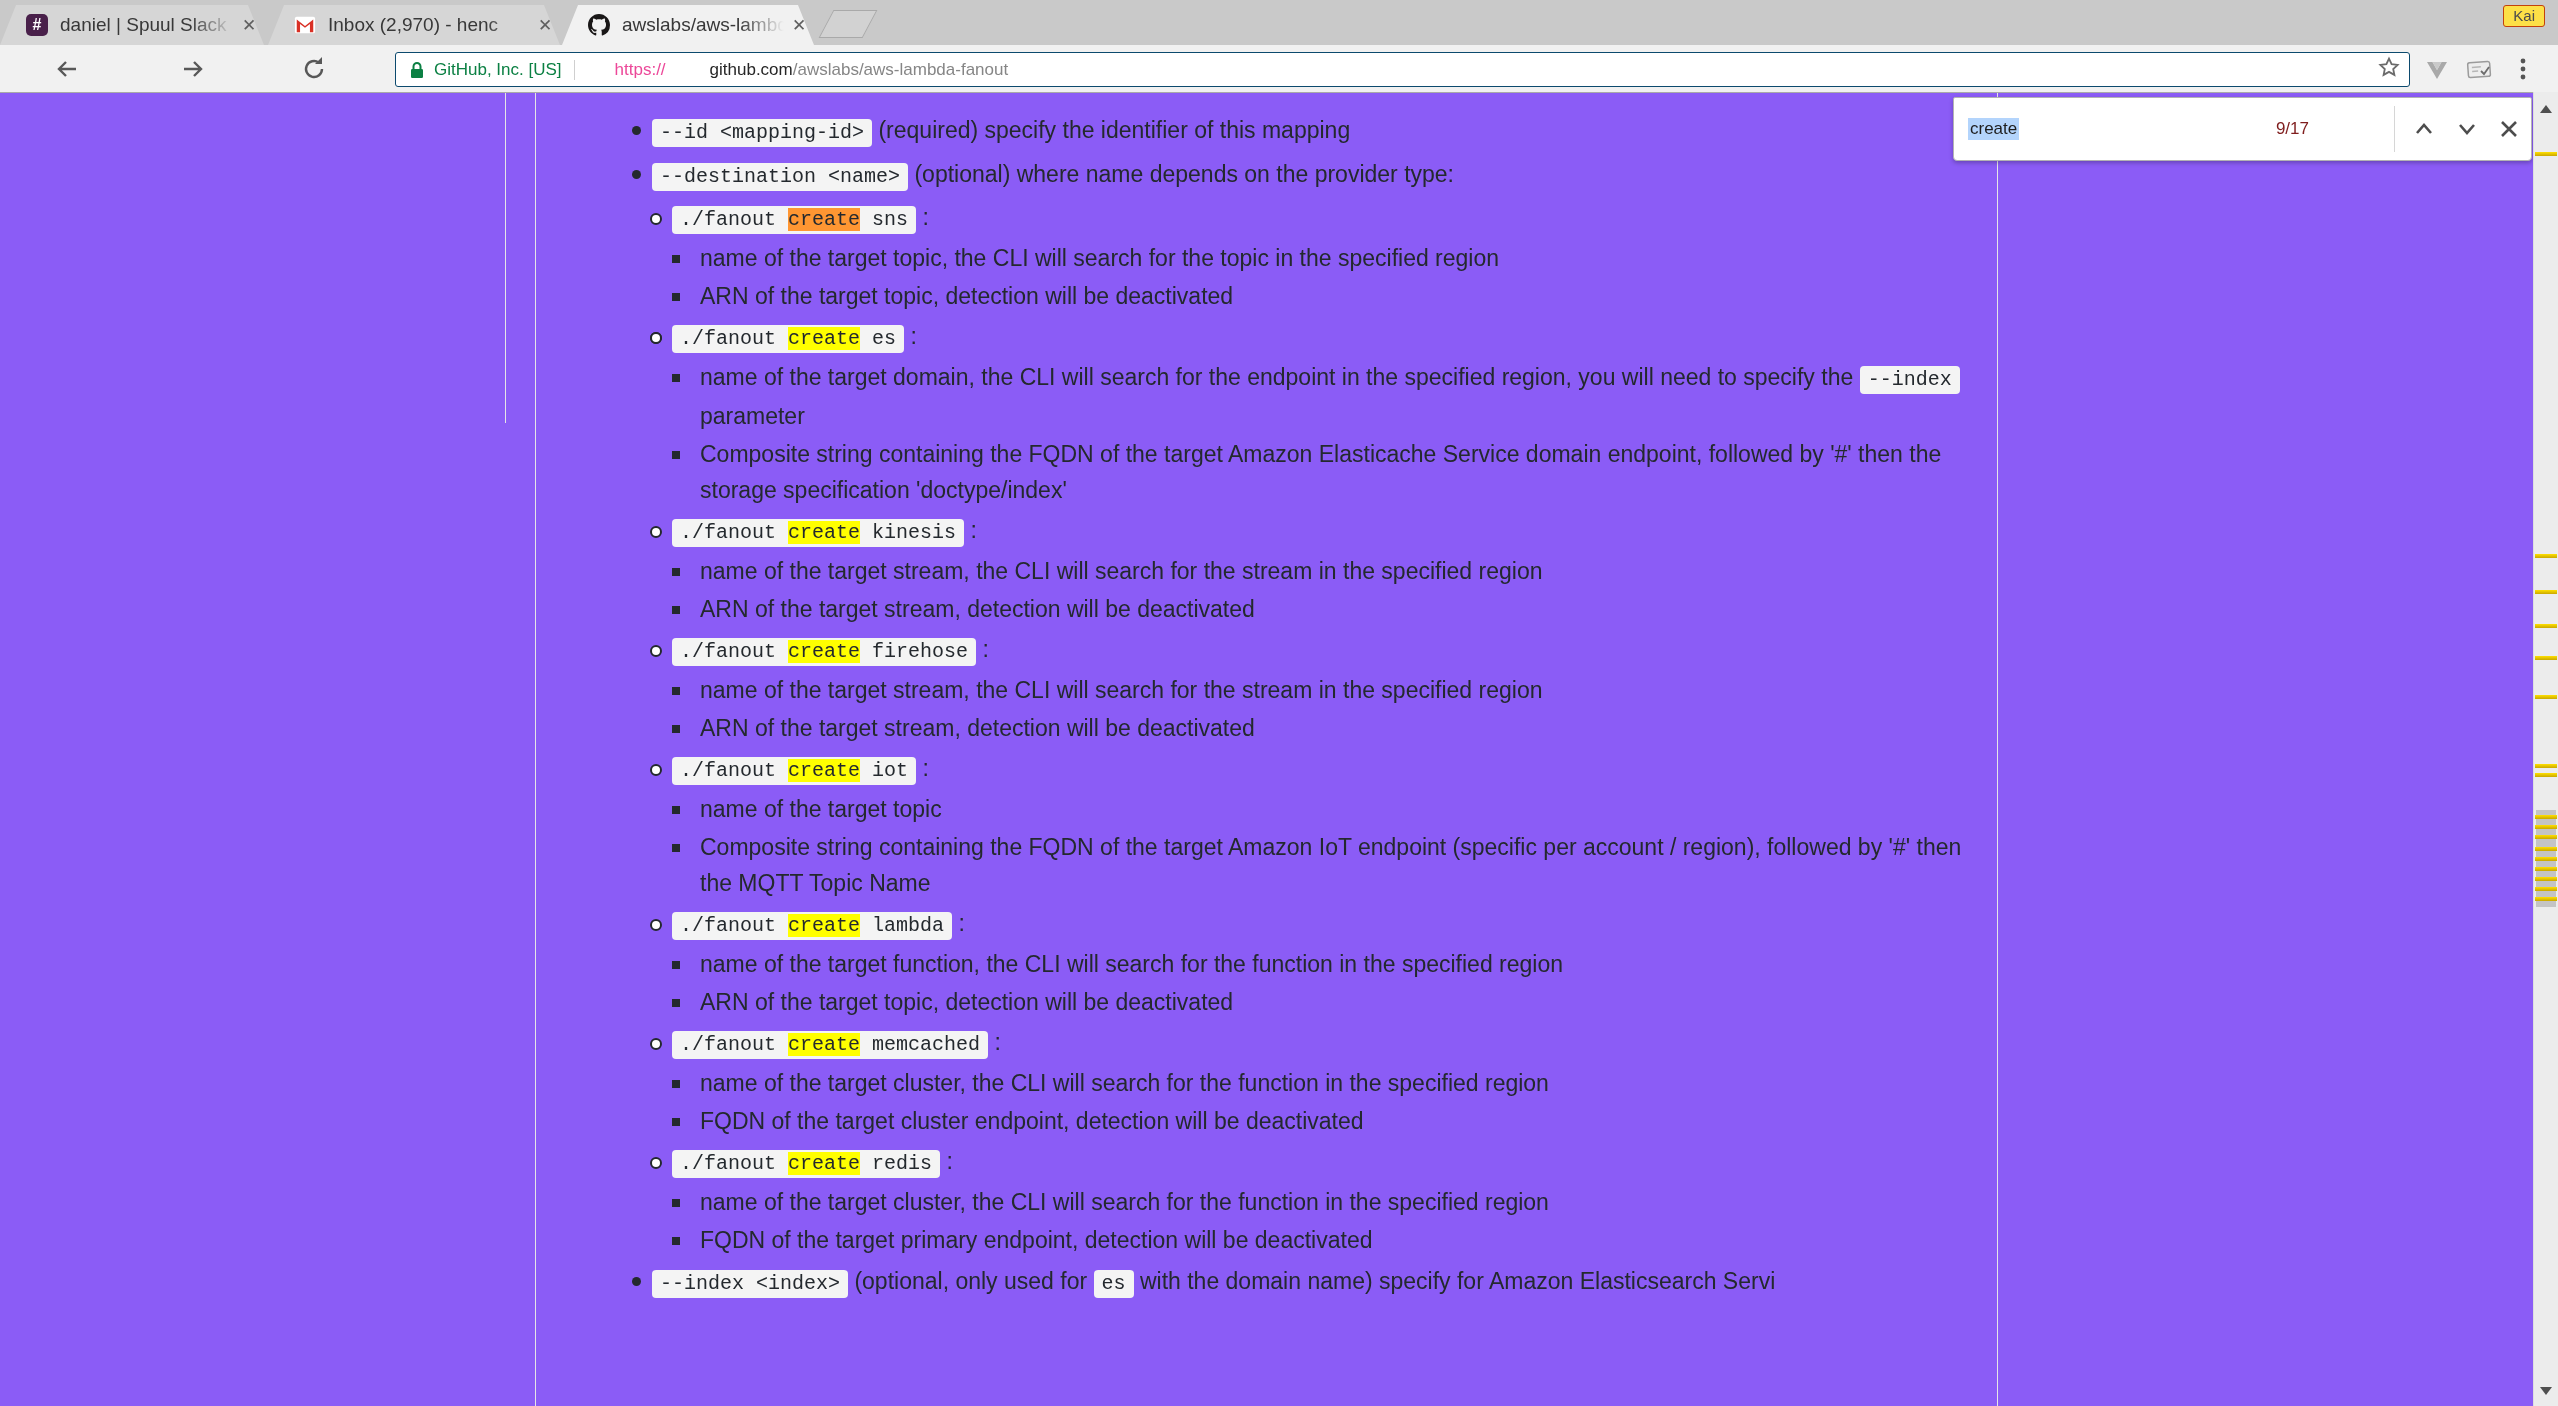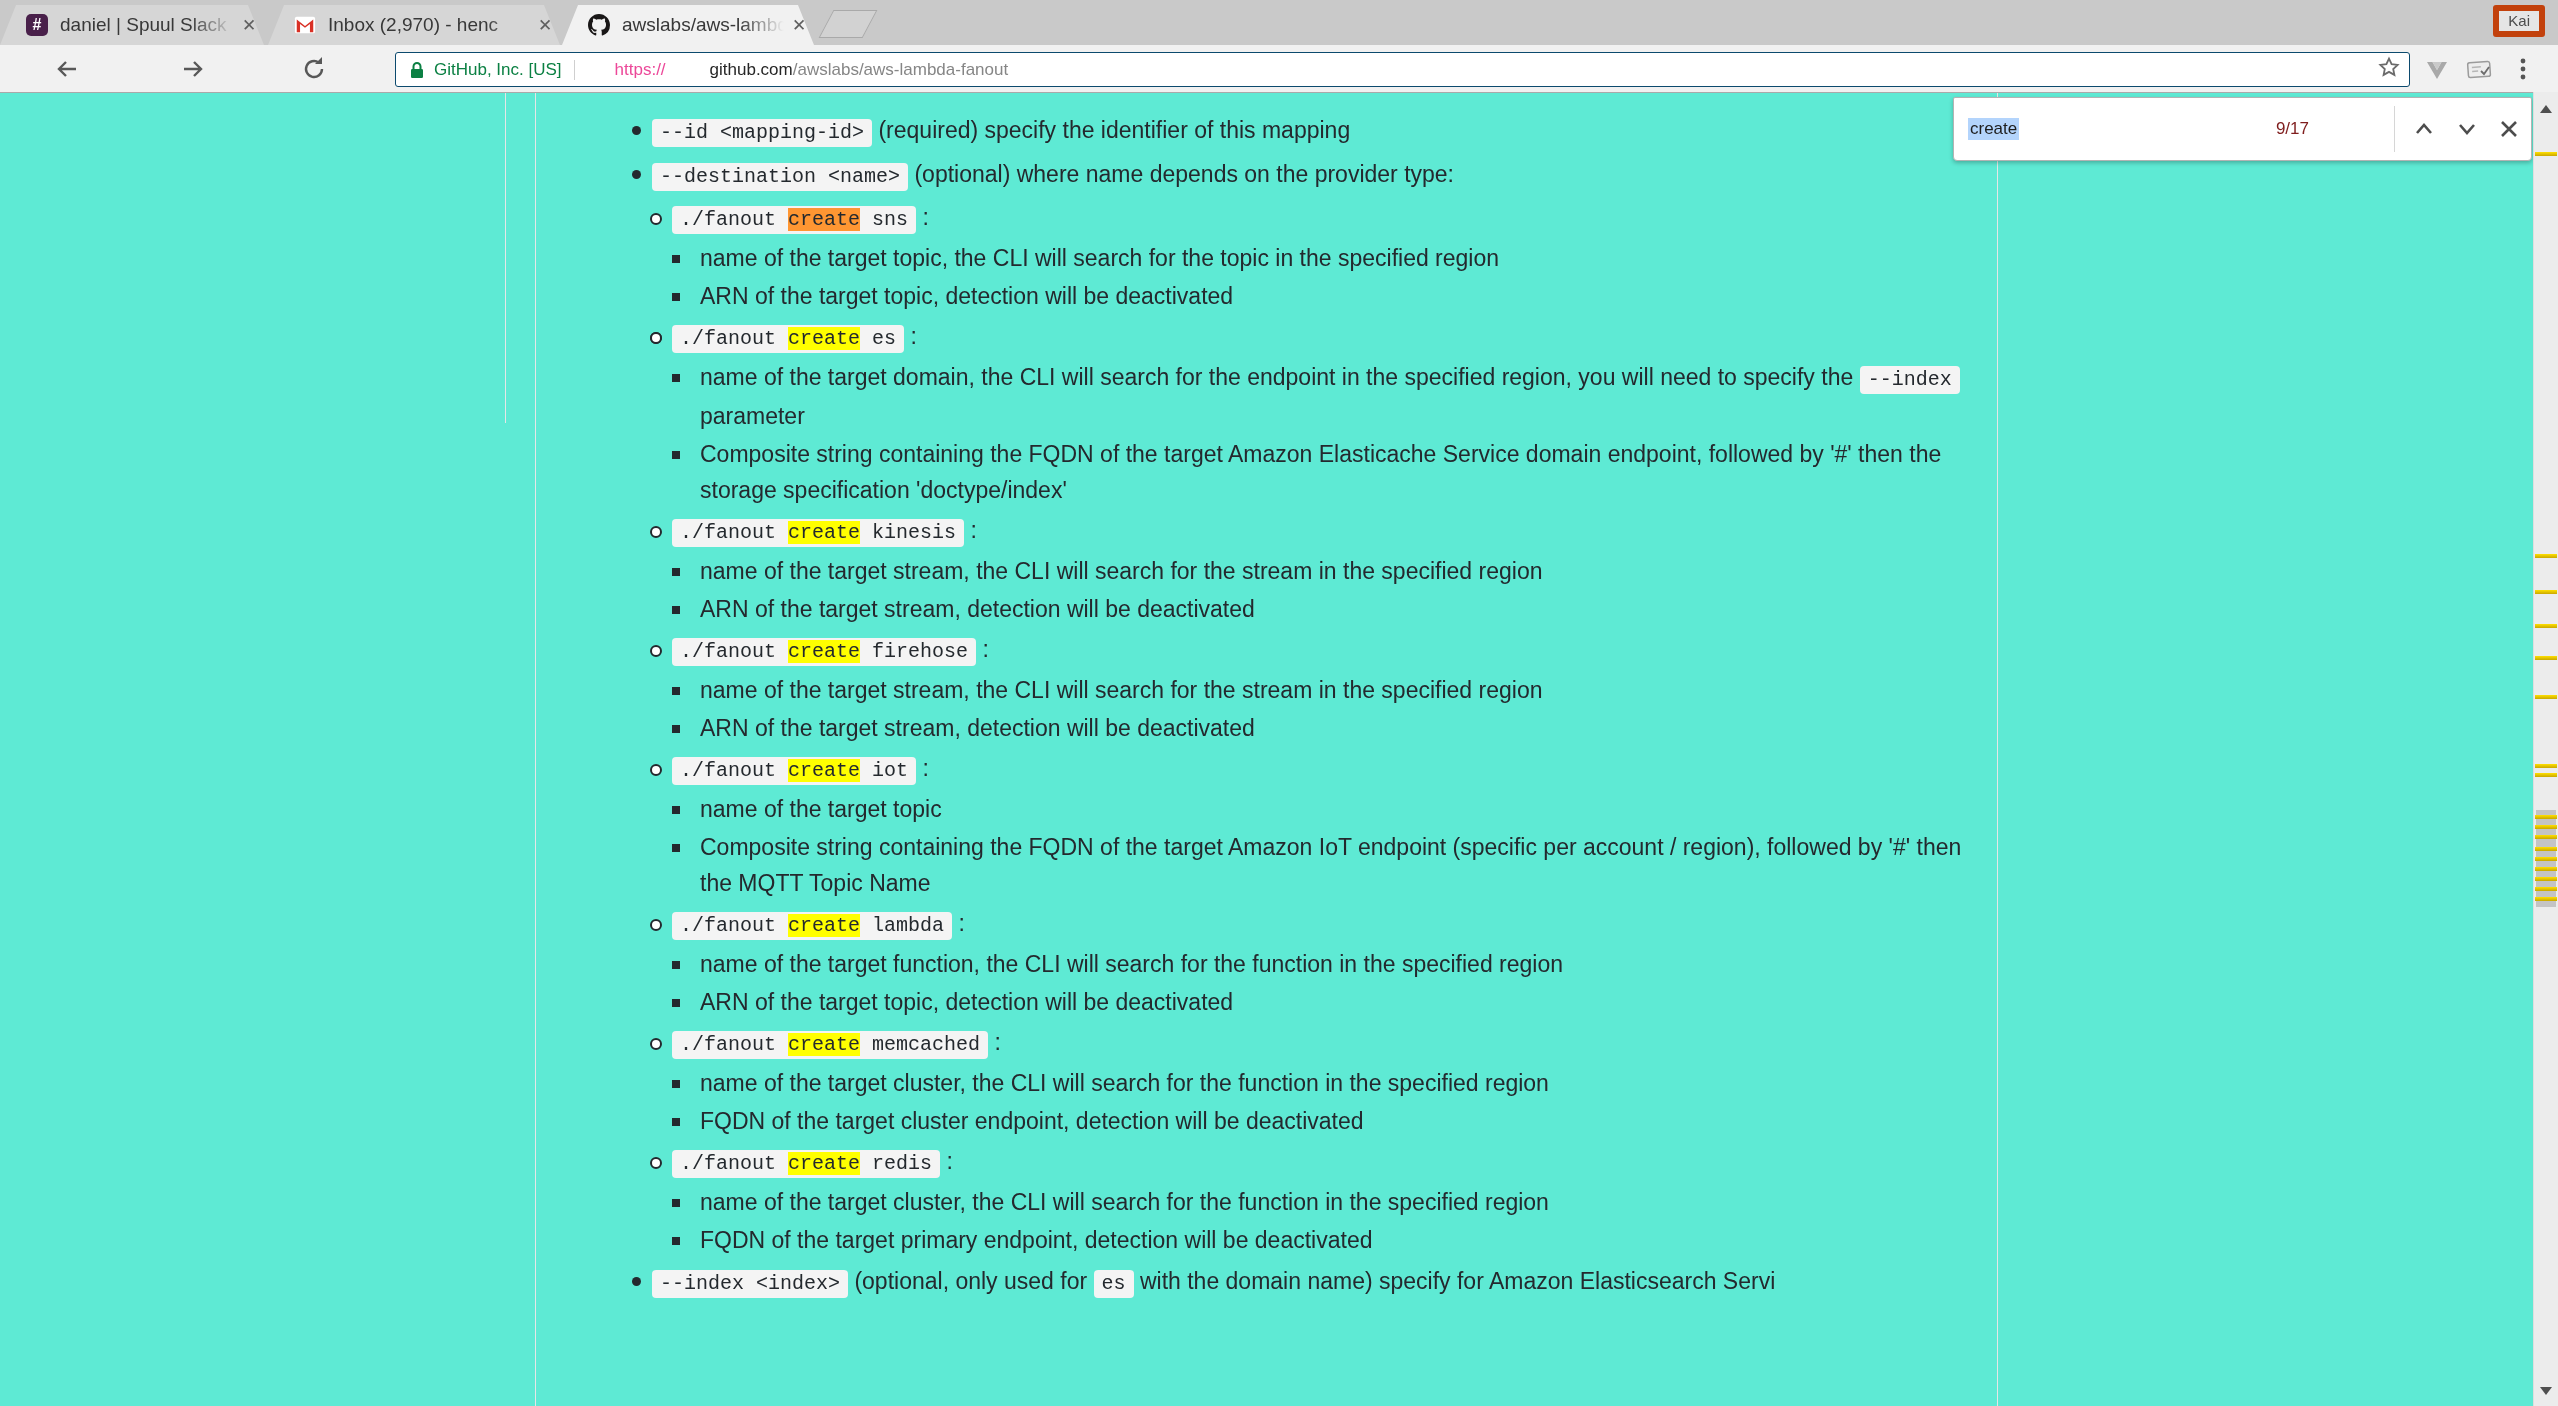--- a/index.html
+++ b/index.html
@@ -17,21 +17,21 @@
   .tab .ttl{margin-left:12px;white-space:nowrap;overflow:hidden;flex:1;position:relative;}
   .tab .fade{position:absolute;top:0;right:0;width:44px;height:100%;}
   .tab.inactive .fade{background:linear-gradient(90deg,rgba(214,214,214,0),#d6d6d6);}
   .tab.active .fade{background:linear-gradient(90deg,rgba(241,241,241,0),#f1f1f1);}
   .tab .x{flex:0 0 30px;text-align:center;color:#5f5f5f;font-size:17px;cursor:pointer;}
   .slackicon{background:#49204a;border-radius:5px;color:#fff;font-weight:bold;
              font-size:16px;display:flex;align-items:center;justify-content:center;width:22px;height:22px;}
   .newtab{position:absolute;left:826px;top:10px;width:42px;height:26px;background:#d2d2d2;
           border:1px solid #a9a9a9;transform:skewX(-28deg);}
   .profilebtn{position:absolute;top:5px;right:13px;padding:1px 9px 2px;font-size:15px;color:#4c4c4c;
-          background:#e5e5e5;border:6px solid #c2410c;border-radius:3px;}
+          background:#fde047;border:1px solid #c2410c;border-radius:3px;}
 
   
   .toolbar{position:absolute;top:45px;left:0;width:2558px;height:47px;background:#f1f1f1;
            border-bottom:1px solid #a9a9a9;z-index:2;}
   .navbtn{position:absolute;top:8px;width:34px;height:32px;}
   .omnibox{position:absolute;left:395px;top:7px;width:2013px;height:33px;background:#fff;
            border:1px solid #0c4a6e;border-radius:3px;display:flex;align-items:center;font-size:17px;}
   .sec{color:#0b8043;margin-left:8px;}
   .omnidiv{width:1px;height:20px;background:#cfcfcf;margin:0 12px;}
   .scheme{color:#ec4899;margin-left:28px;}
@@ -53,21 +53,21 @@
   
   .scrollbar{position:absolute;right:0;top:92px;width:24px;height:1314px;background:#ececec;
              border-left:1px solid #dedede;z-index:7;}
   .sb-thumb{position:absolute;left:2px;width:20px;background:#c4c4c4;}
   .sb-mark{position:absolute;left:1px;width:22px;height:4px;
            background:linear-gradient(#ffe000,#c9a700);}
   .sb-btn{position:absolute;left:0;width:24px;height:26px;display:flex;align-items:center;justify-content:center;}
   .sb-btn svg{display:block;}
 
   
-  .page{position:absolute;top:93px;left:0;width:2534px;height:1313px;background:#5eead4;overflow:hidden;}
+  .page{position:absolute;top:93px;left:0;width:2534px;height:1313px;background:#8b5cf6;overflow:hidden;}
   .vline{position:absolute;width:1px;background:#e6e6e6;}
 
   .readme{position:absolute;left:535px;top:0;width:1462px;box-sizing:border-box;
           padding:14px 2px 0 95px;font-size:23px;line-height:36px;color:#24292e;}
   .readme ul{margin:0;padding:0;list-style:none;}
   .readme li{position:relative;}
   .lv1>li{padding-left:22px;margin:5px 0;}
   .lv1>li::before{content:"";position:absolute;left:2px;top:14px;width:9px;height:9px;
                   border-radius:50%;background:#24292e;}
   .lv2{margin-left:50px;}

